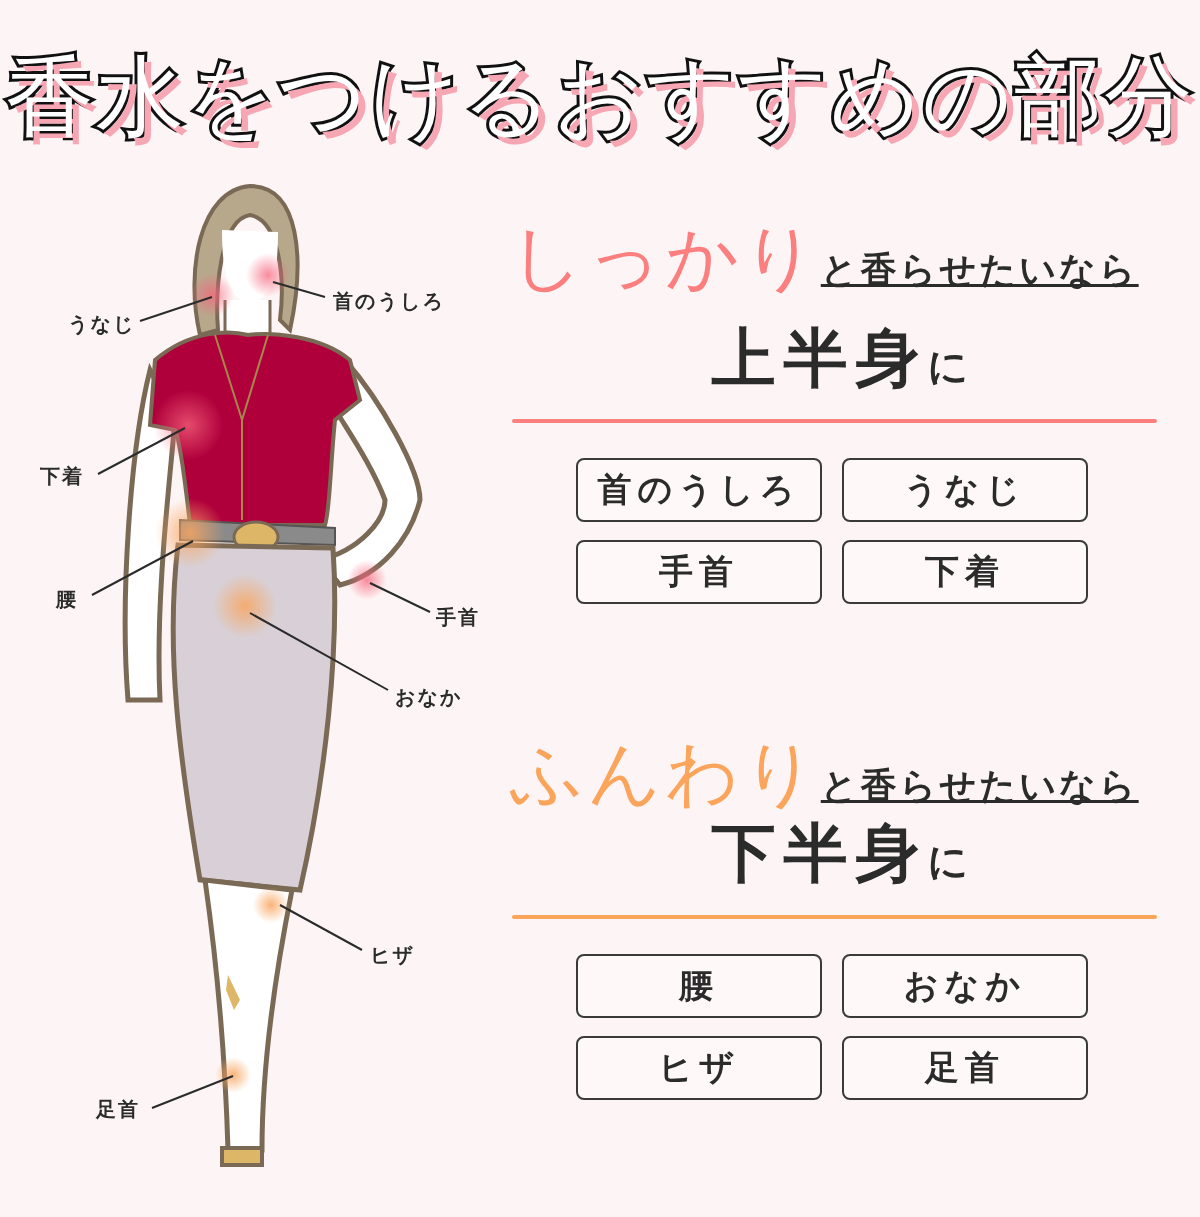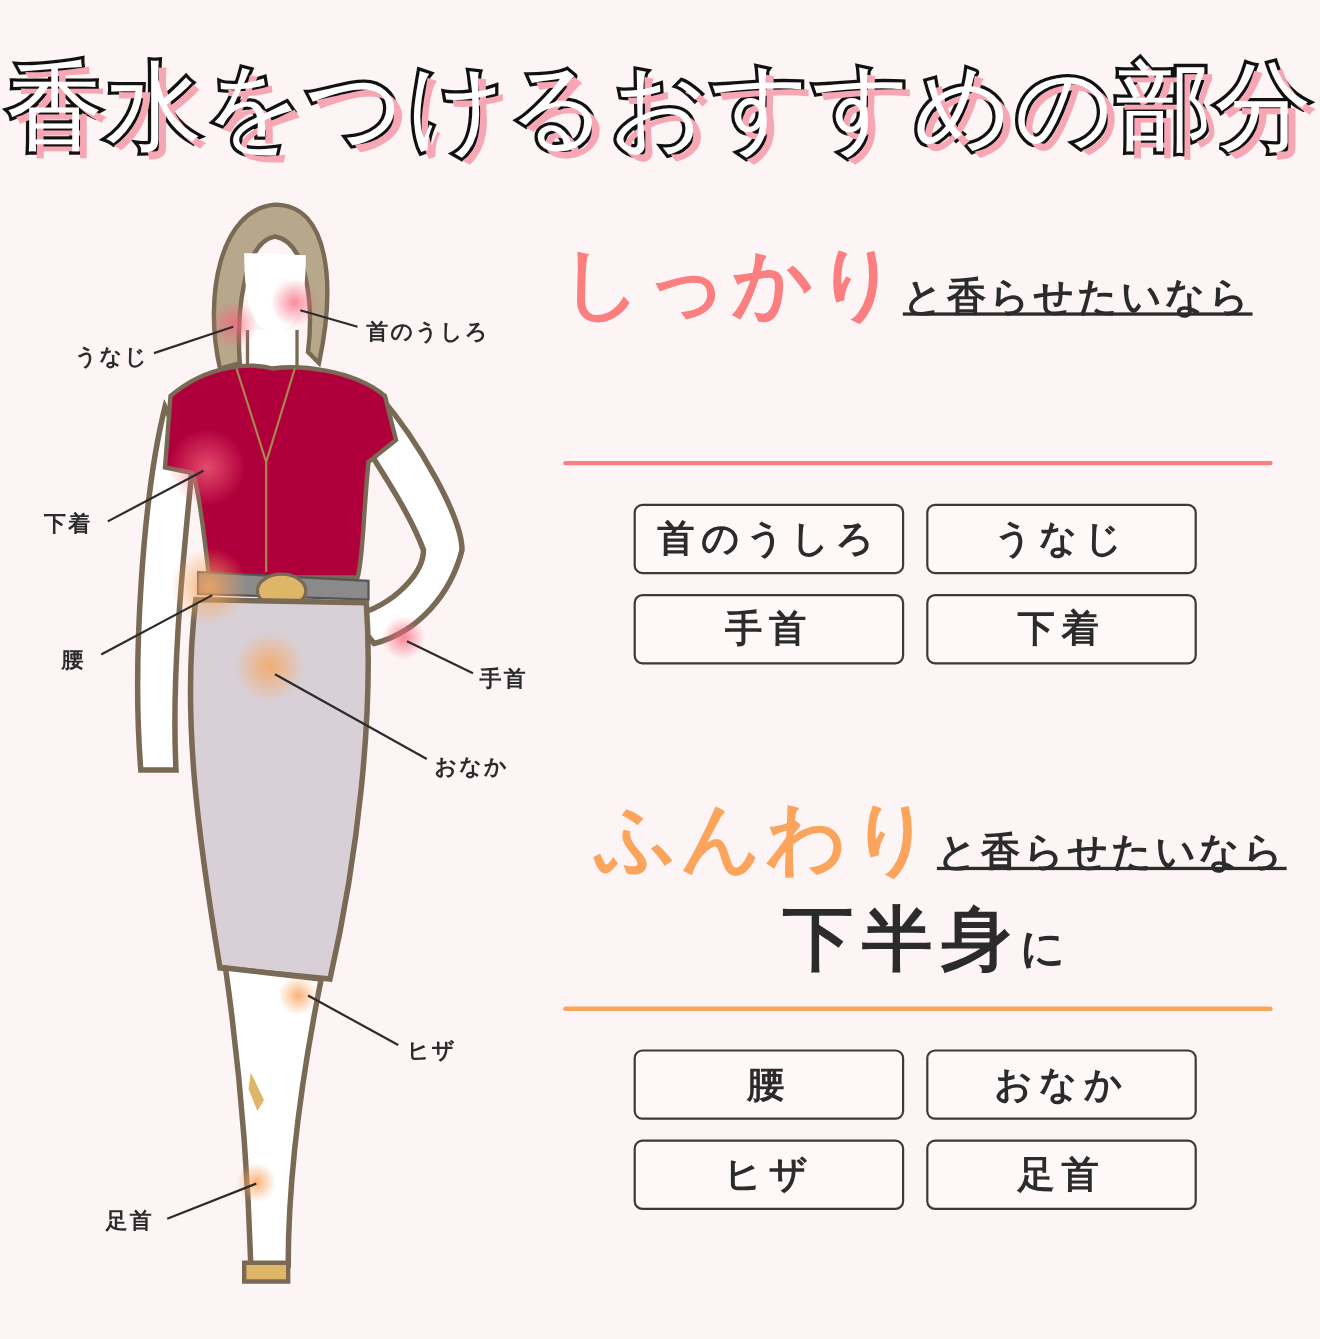--- a/index.html
+++ b/index.html
@@ -17,21 +17,21 @@
   .figure { position: absolute; left: 0; top: 160px; width: 500px; height: 1040px; }
   .figure svg { position: absolute; left: 0; top: 0; }
 
   .callout {
     position: absolute; font-size: 20px; font-weight: bold; color: #2b2b2b; letter-spacing: 2px;
     white-space: nowrap;
   }
 
   .section { position: absolute; left: 510px; width: 660px; }
   .headline { position: absolute; left: 0; width: 660px; white-space: nowrap; }
-  .headline .accent { font-size: 72px; font-weight: bold; letter-spacing: 4px; }
+  .headline .accent { font-size: 72px; font-weight: normal; letter-spacing: 4px; }
   .headline .rest { font-size: 36px; font-weight: bold; letter-spacing: 3px; color: #2b2b2b; text-decoration: underline; }
   .subhead { position: absolute; left: 0; width: 660px; text-align: center; color: #2b2b2b; font-weight: bold; }
   .subhead .big { font-size: 64px; letter-spacing: 8px; }
   .subhead .small { font-size: 40px; }
   .rule { position: absolute; left: 2px; width: 645px; height: 4px; border-radius: 2px; }
 
   .chip-grid { position: absolute; left: 66px; width: 512px; display: grid; grid-template-columns: 246px 246px; gap: 18px 20px; }
   .chip {
     height: 64px; border: 2px solid #3a3a3a; border-radius: 8px; background: #fff8f8;
     display: flex; align-items: center; justify-content: center;
@@ -106,31 +106,34 @@
   <span class="callout" style="left:436px; top:444px;">手首</span>
   <span class="callout" style="left:395px; top:524px;">おなか</span>
   <span class="callout" style="left:370px; top:782px;">ヒザ</span>
   <span class="callout" style="left:96px; top:936px;">足首</span>
 </div>
 
 <div class="section" style="top:210px; height:400px;">
   <div class="headline" style="top:0px;">
     <span class="accent" style="color:#fb7f7f;">しっかり</span><span class="rest">と香らせたいなら</span>
   </div>
+  <div class="subhead" style="top:105px;">
+    <span class="big">上半身</span><span class="small">に</span>
+  </div>
   <div class="rule" style="top:209px; background:#fb7f7f;"></div>
   <div class="chip-grid" style="top:248px;">
     <div class="chip">首のうしろ</div>
     <div class="chip">うなじ</div>
     <div class="chip">手首</div>
     <div class="chip">下着</div>
   </div>
 </div>
 
 <div class="section" style="top:710px; height:400px;">
-  <div class="headline" style="top:4px;margin-left:31px;">
+  <div class="headline" style="top:16px;">
     <span class="accent" style="color:#fba45c;">ふんわり</span><span class="rest">と香らせたいなら</span>
   </div>
   <div class="subhead" style="top:100px;">
     <span class="big">下半身</span><span class="small">に</span>
   </div>
   <div class="rule" style="top:205px; background:#fba45c;"></div>
   <div class="chip-grid" style="top:244px;">
     <div class="chip">腰</div>
     <div class="chip">おなか</div>
     <div class="chip">ヒザ</div>

